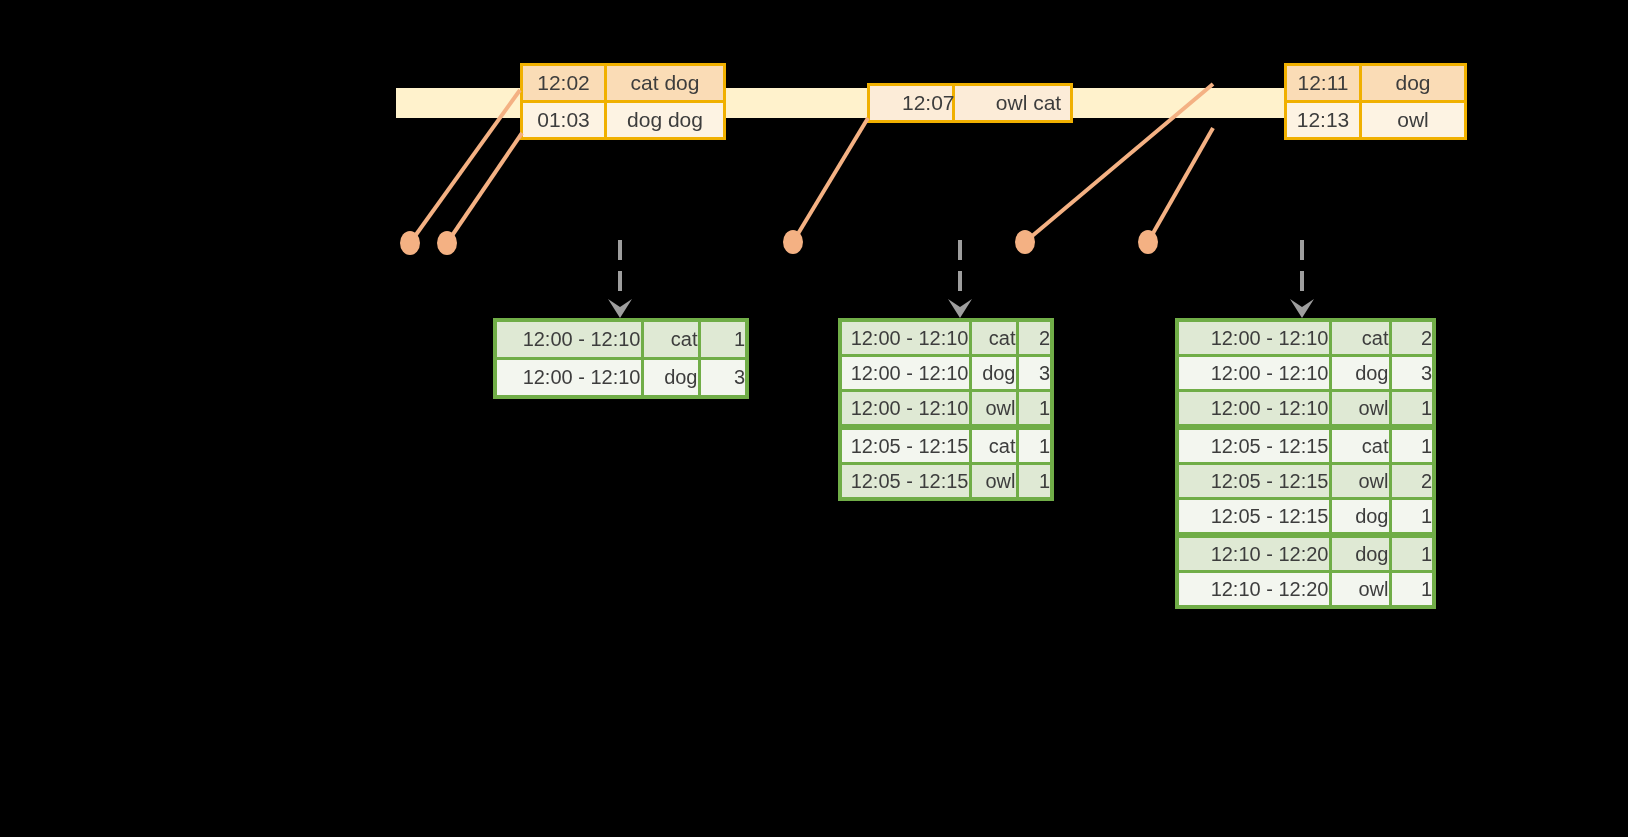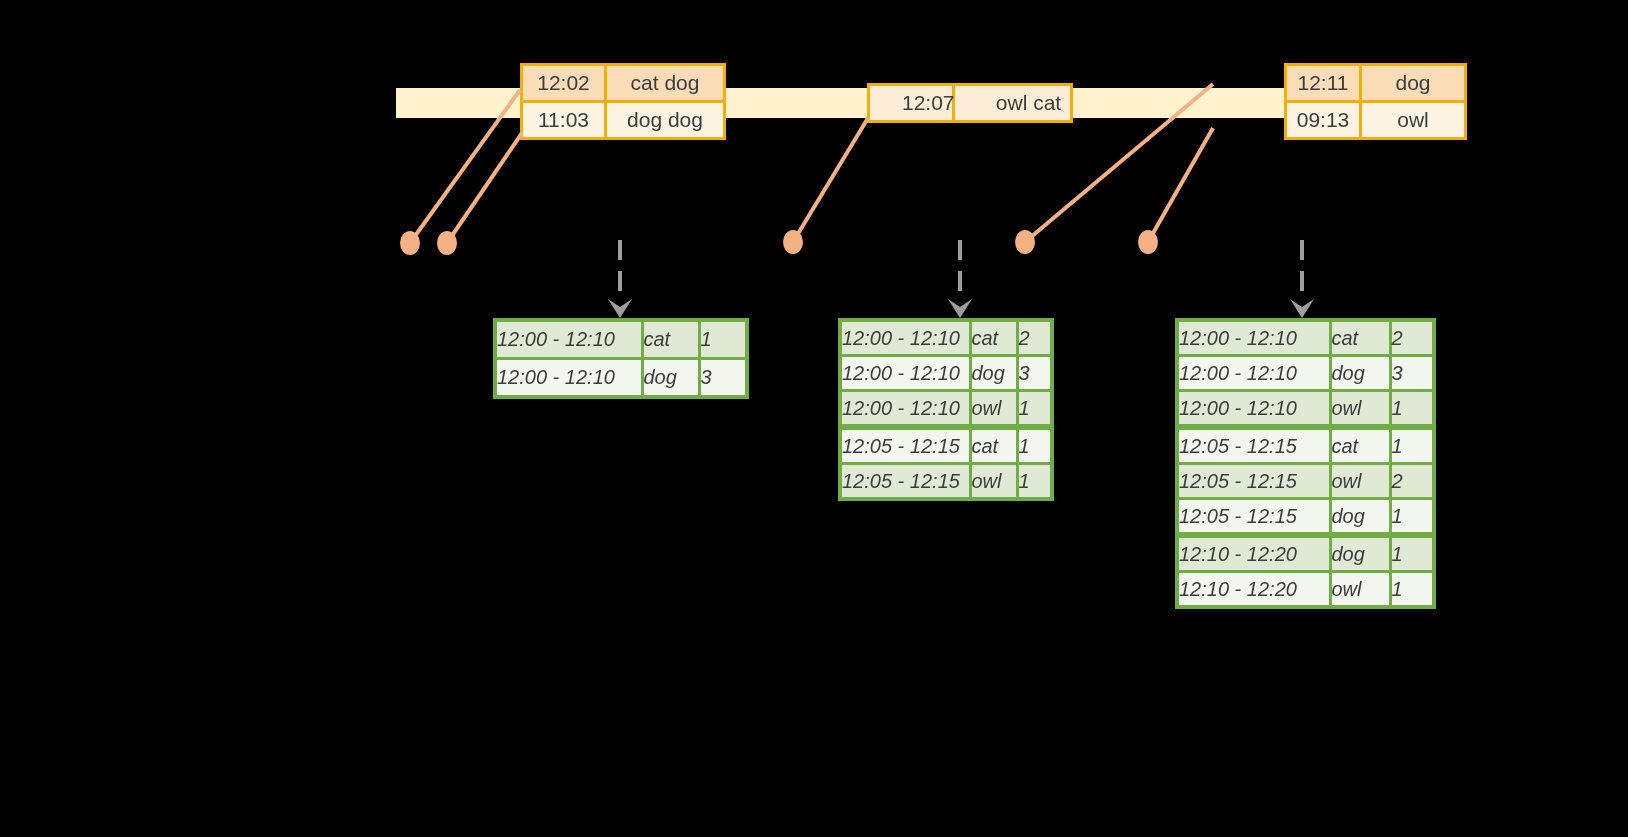--- a/index.html
+++ b/index.html
@@ -20,22 +20,22 @@
           color:var(--ink,#3d3d3d); }
   tr.peach td { background:var(--peach,#fadcb6); }
   tr.cream td { background:var(--cream,#fdf3e3); }
   tr.cream-peach td { background:var(--cream_peach,#fcecd8);padding-left:32px; }
   #evt1 { left:520px; top:63px;  width:203px; }
   #evt2 { left:867px; top:83px;  width:203px; }
   #evt3 { left:1284px; top:63px; width:180px; }
   
   table.res { position:absolute; border-collapse:collapse; table-layout:fixed; z-index:3;
           border:4px solid var(--green,#70ad47); }
-  table.res td { border:3px solid var(--green,#70ad47); padding:0; text-align:left;
-          vertical-align:middle; font-size:20px; color:var(--ink,#3d3d3d);font-style:italic; }
+  table.res td { border:3px solid var(--green,#70ad47); padding:0; text-align:right;
+          vertical-align:middle; font-size:20px; color:var(--ink,#3d3d3d); }
   tr.sage td { background:var(--sage,#dfe9d4); }
   tr.mist td { background:var(--mist,#f3f6ef); }
   tr.sep td  { border-top:6px solid var(--green,#70ad47); }
   #res1 { left:493px;  top:318px; width:252px; }
   #res1 td { height:35px; }
   #res2 { left:838px;  top:318px; width:212px; }
   #res2 td { height:32px; }
   #res3 { left:1175px; top:318px; width:257px; }
   #res3 td { height:32px; }
   
@@ -57,21 +57,21 @@
     <colgroup>
         <col style="width:84px">
         <col style="width:119px">
       </colgroup>
     <tbody>
         <tr class="peach">
       <td>12:02</td>
       <td>cat dog</td>
     </tr>
     <tr class="cream">
-      <td>11:03</td>
+      <td>01:03</td>
       <td>dog dog</td>
     </tr>
   </tbody>
     </table>
 
   <table class="evt" id="evt2">
     <colgroup>
         <col style="width:85px">
         <col style="width:118px">
       </colgroup>
@@ -87,21 +87,21 @@
     <colgroup>
         <col style="width:75px">
         <col style="width:105px">
       </colgroup>
     <tbody>
         <tr class="peach">
       <td>12:11</td>
       <td>dog</td>
     </tr>
     <tr class="cream">
-      <td>09:13</td>
+      <td>12:13</td>
       <td>owl</td>
     </tr>
   </tbody>
     </table>
 
   <table class="res" id="res1">
     <colgroup>
         <col style="width:147px">
         <col style="width:57px">
         <col style="width:48px">

